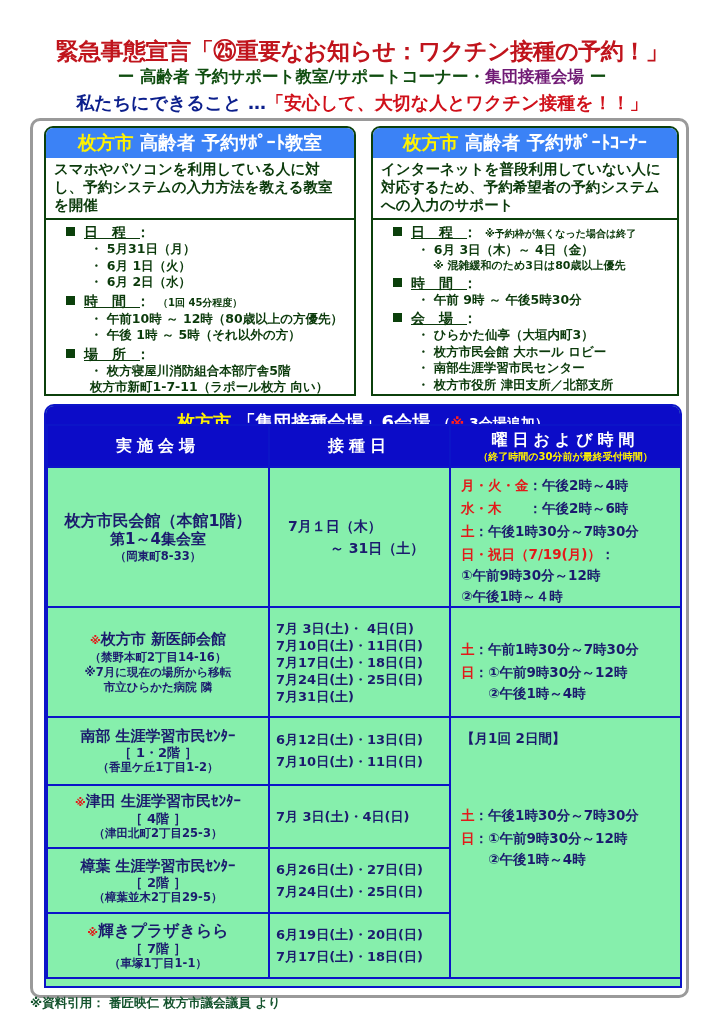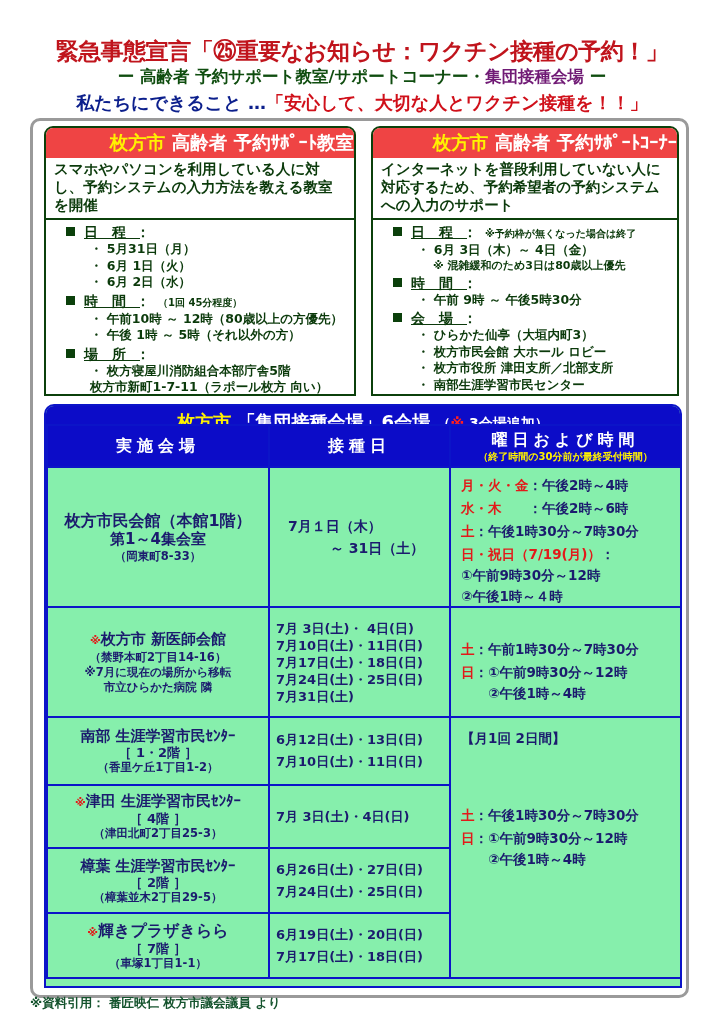--- a/index.html
+++ b/index.html
@@ -7,21 +7,21 @@
          font-family:"DejaVu Sans", "Liberation Sans", sans-serif; font-weight:bold; }
   .abs { position:absolute; }
   .title { left:0; width:724px; top:36px; text-align:center; color:#c0141c; font-size:23px; letter-spacing:-0.5px; white-space:nowrap; }
   .sub1 { left:0; width:724px; top:66px; text-align:center; font-size:16.5px; color:#0f4d0f; white-space:nowrap; }
   .sub1 .blue { color:#701a75;margin-top:8px; }
   .sub2 { left:0; width:724px; top:91px; text-align:center; font-size:18px; color:#0c1f8c; white-space:nowrap; }
   .sub2 .red { color:#d0101a; }
   .frame { left:30px; top:118px; width:653px; height:874px; border:3px solid #9a9a9a; border-radius:10px; background:#fff; }
 
   .gbox { border:2px solid #0b400b; border-radius:9px 9px 0 0; background:#fff; }
-  .gbox .ghead { background:#ef4444; color:#fff; font-size:18.5px; padding:2px 0 3px 0; text-align:right; border-radius:7px 7px 0 0; white-space:nowrap; }
+  .gbox .ghead { background:#3b82f6; color:#fff; font-size:18.5px; padding:2px 0 3px 0; text-align:center; border-radius:7px 7px 0 0; white-space:nowrap; }
   .gbox .ghead .yel { color:#fff200; }
   .gbox .gdesc { color:#0b3a0b; font-size:14.5px; line-height:18px; padding:2px 8px 4px 8px; border-bottom:2px solid #0b400b; }
   .gbox .gbody { color:#0b3a0b; font-size:13px; padding:2px 0 4px 0; }
   .sec { display:flex; align-items:baseline; margin-left:20px; font-size:14px; line-height:17px; margin-top:2px; }
   .sec .sq { width:9px; height:9px; background:#0b400b; display:inline-block; margin-right:9px; position:relative; top:-1px; }
   .sec .lbl { text-decoration:underline; letter-spacing:14px; }
   .sec .colon { margin-left:-4px; margin-right:8px; }
   .sec .note { font-size:10px; font-weight:bold; }
   .li { margin-left:44px; font-size:12.5px; line-height:16.5px; white-space:nowrap; }
   .li2 { margin-left:60px; font-size:11px; line-height:14px; white-space:nowrap; }
@@ -109,22 +109,22 @@
         <span class="colon">：</span>
       </div>
       <div class="li">・ 午前  9時 ～ 午後5時30分</div>
       <div class="sec">
         <span class="sq"></span>
         <span class="lbl">会場</span>
         <span class="colon">：</span>
       </div>
       <div class="li">・ ひらかた仙亭（大垣内町3）</div>
       <div class="li">・ 枚方市民会館 大ホール ロビー</div>
+      <div class="li">・ 南部生涯学習市民センター</div>
       <div class="li">・ 枚方市役所 津田支所／北部支所</div>
-      <div class="li">・ 南部生涯学習市民センター</div>
     </div>
 </div>
 
 <div class="abs bluebox">
   <div class="abs bhead">
     <span class="yel">枚方市</span><span> 「集団接種会場」6会場 </span><span class="small">（</span><span class="small red">※</span><span class="small"> 3会場追加）</span>
   </div>
   <table class="sched">
     <colgroup>
         <col style="width:222px">

